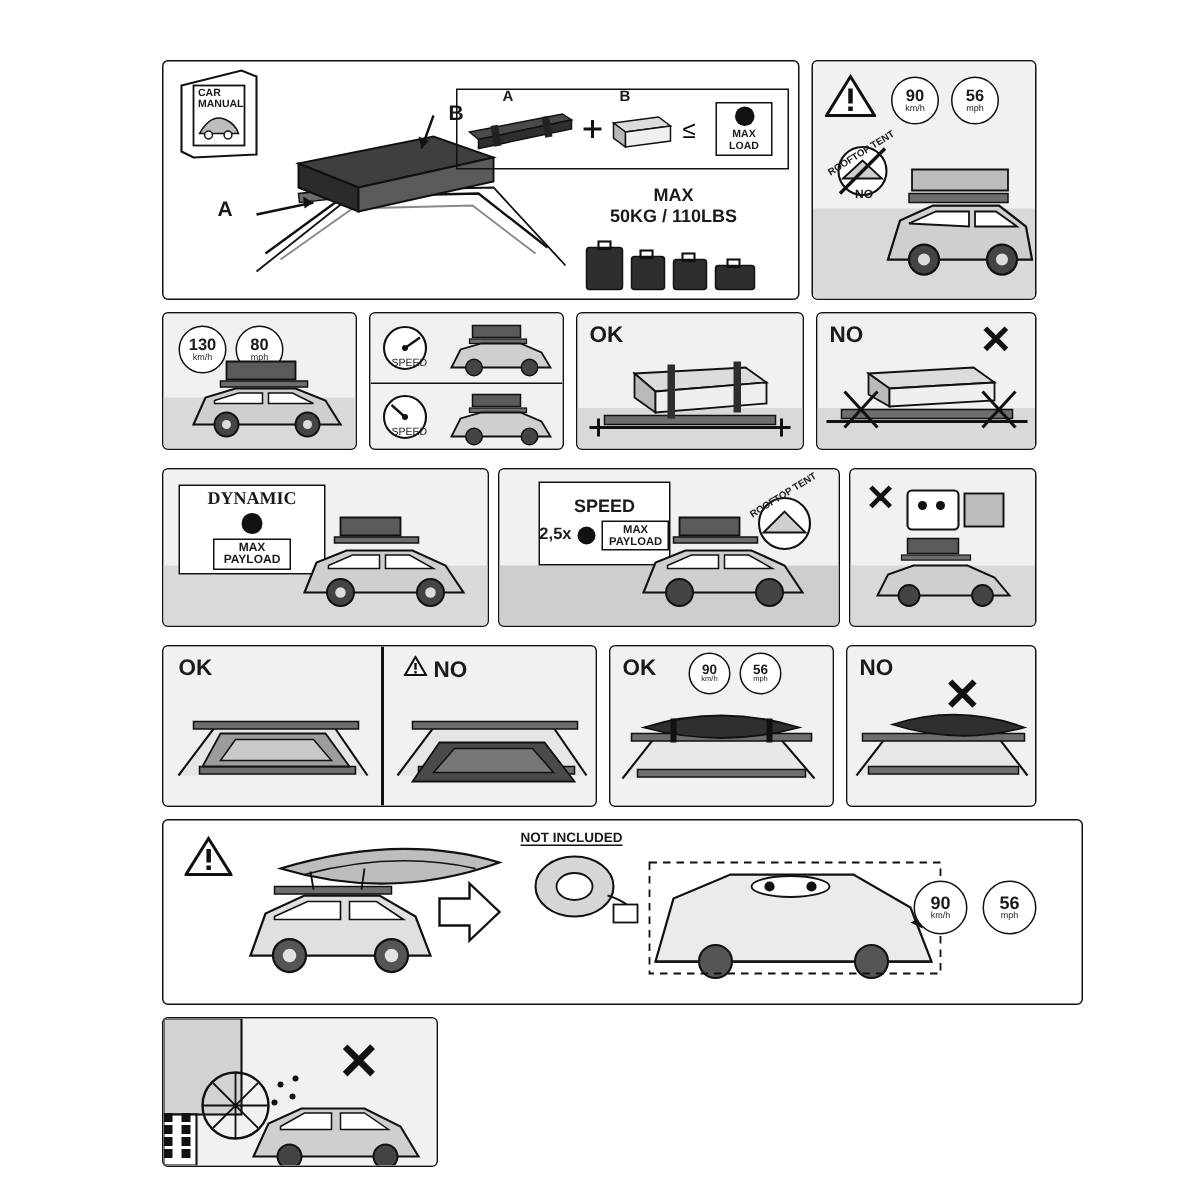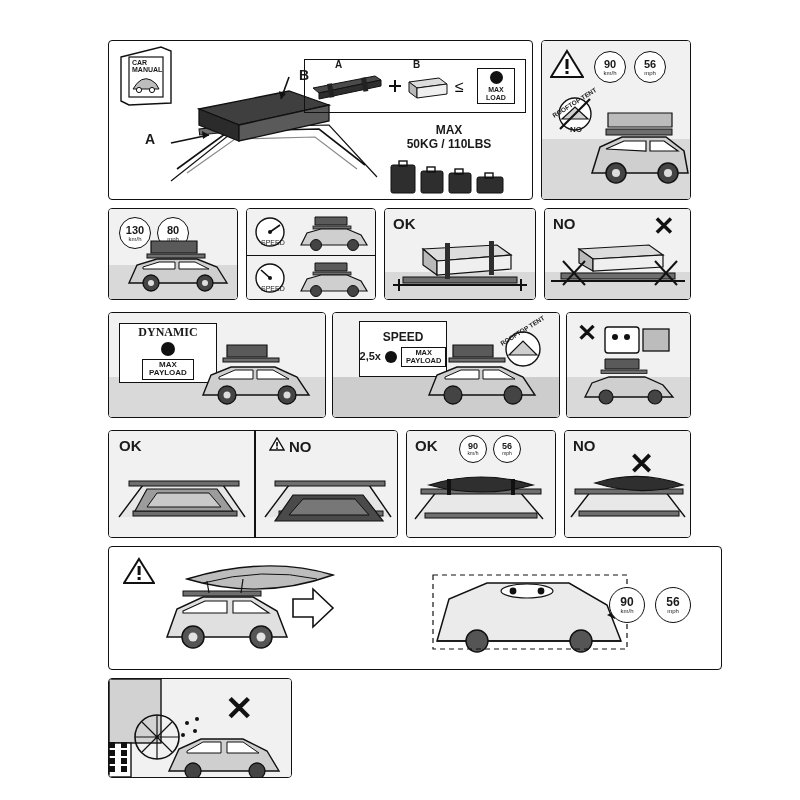--- a/index.html
+++ b/index.html
@@ -467,20 +467,29 @@
         <path d="M84 40 L86 26" stroke="#111" stroke-width="1.2"></path>
       </svg>
     </div>
 
     <div style="position:absolute;left:182px;top:40px;">
       <svg width="44" height="42" viewBox="0 0 44 42">
         <polygon points="2,12 22,12 22,2 42,21 22,40 22,30 2,30" fill="#fff" stroke="#111" stroke-width="1.6"></polygon>
       </svg>
     </div>
 
+    <div style="position:absolute;left:240px;top:12px;">
+      <svg width="86" height="70" viewBox="0 0 86 70">
+        <ellipse cx="34" cy="32" rx="26" ry="20" fill="#d6d6d6" stroke="#111" stroke-width="1.4"></ellipse>
+        <ellipse cx="34" cy="32" rx="12" ry="9" fill="#fff" stroke="#111" stroke-width="1.2"></ellipse>
+        <path d="M56 38 q14 4 20 14" fill="none" stroke="#111" stroke-width="1.3"></path>
+        <rect x="60" y="44" width="16" height="12" fill="#fff" stroke="#111" stroke-width="1.2"></rect>
+      </svg>
+      <div style="position:absolute;left:-2px;top:-6px;font-size:9px;font-weight:bold;border-bottom:1.4px solid #111;">NOT INCLUDED</div>
+    </div>
 
     <div style="position:absolute;left:322px;top:18px;">
       <svg width="210" height="96" viewBox="0 0 210 96">
         <path d="M6 76 L18 34 L56 18 L138 18 L176 40 L190 76 Z" fill="#ebebeb" stroke="#111" stroke-width="1.5"></path>
         <path d="M6 76 L190 76" stroke="#111" stroke-width="1.5"></path>
         <ellipse cx="96" cy="26" rx="26" ry="7" fill="#fff" stroke="#111" stroke-width="1.2"></ellipse>
         <circle cx="82" cy="26" r="3.4" fill="#111"></circle>
         <circle cx="110" cy="26" r="3.4" fill="#111"></circle>
         <circle cx="46" cy="76" r="11" fill="#555" stroke="#111" stroke-width="1.4"></circle>
         <circle cx="150" cy="76" r="11" fill="#555" stroke="#111" stroke-width="1.4"></circle>

